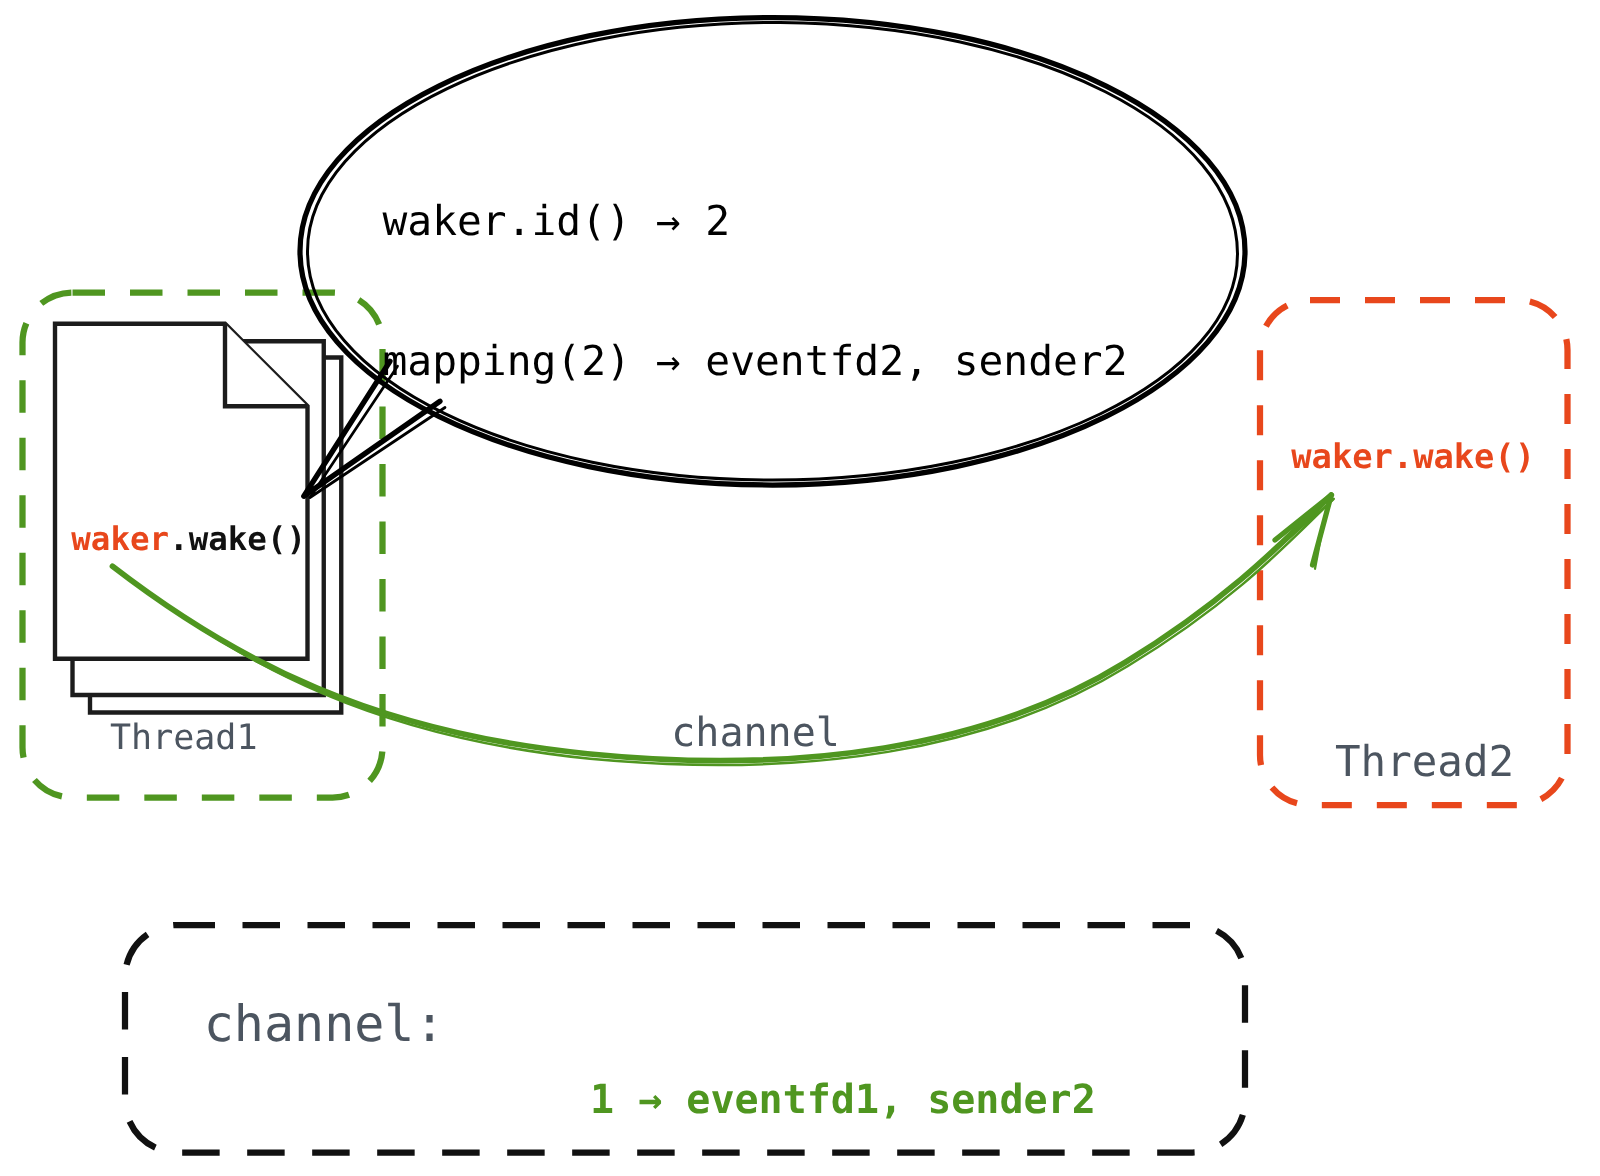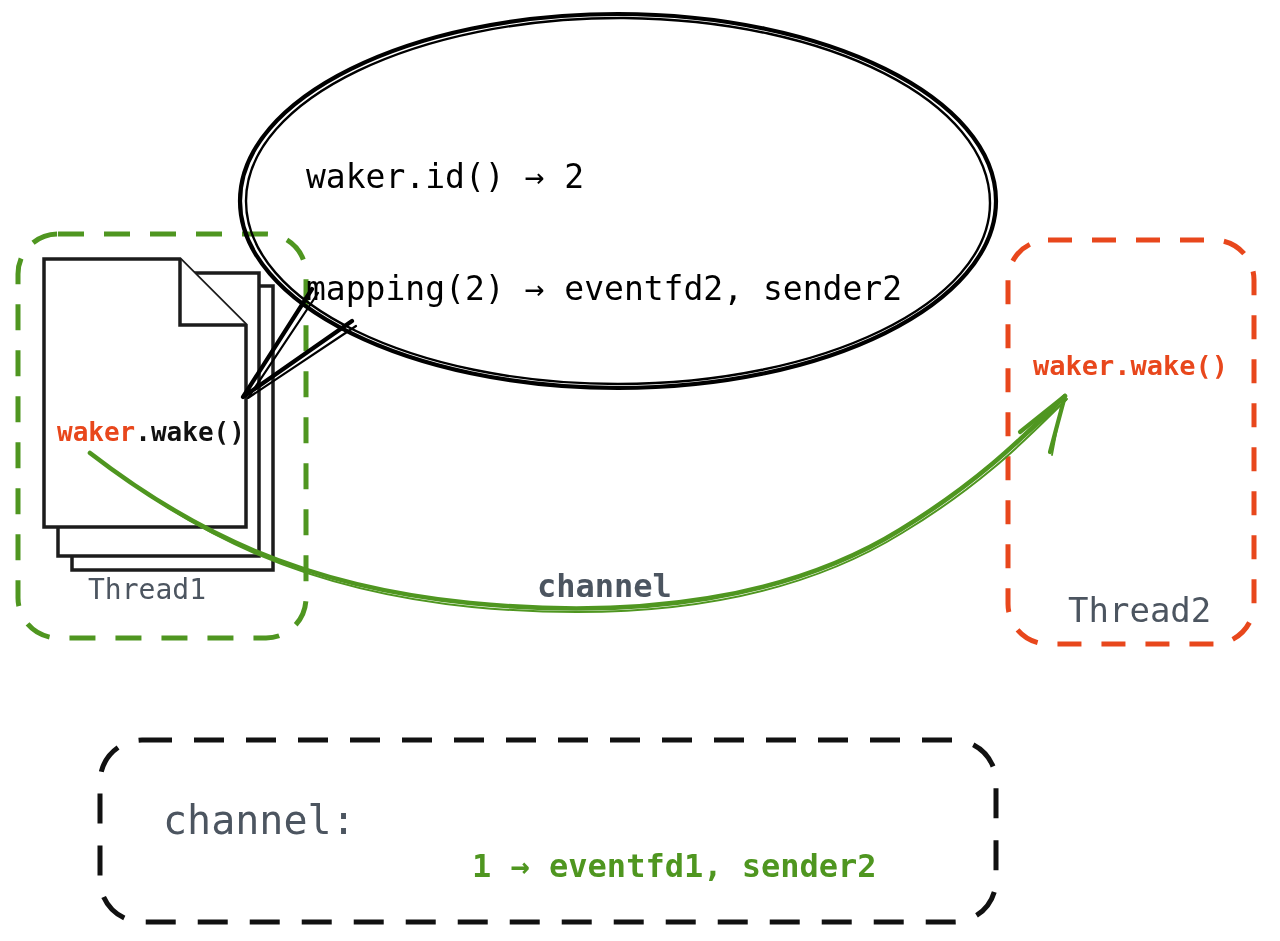--- a/index.html
+++ b/index.html
@@ -74,37 +74,36 @@
     font-weight: bold;
     color: #e8471c;
   }
 
   
   #channel-label {
     left: 537px;
     top: 570px;
     font-size: 32px;
     color: #4c5560;
-    font-weight: bold;
   }
 
   
   #mapping-title {
     left: 163px;
     top: 800px;
     font-size: 40px;
     color: #4c5560;
   }
   #mapping-rows {
     left: 472px;
     top: 786px;
     font-size: 32px;
     font-weight: bold;
   }
-  #mapping-rows .row { display: block; height: 62px; white-space: pre; }
+  #mapping-rows .row { display: block; height: 62px; white-space: pre; margin-top: 13px; }
   #mapping-rows .r1 { color: #4f9620; }
 </style>
 </head>
 <body>
 
 <div id="stage">
 
   <svg id="art" viewBox="0 0 1280 941" xmlns="http://www.w3.org/2000/svg">
 
     <rect x="18" y="234" width="288" height="404" rx="40" ry="40" fill="none" stroke="#4f9620" stroke-width="5" stroke-dasharray="26 20" stroke-linecap="butt"></rect>

